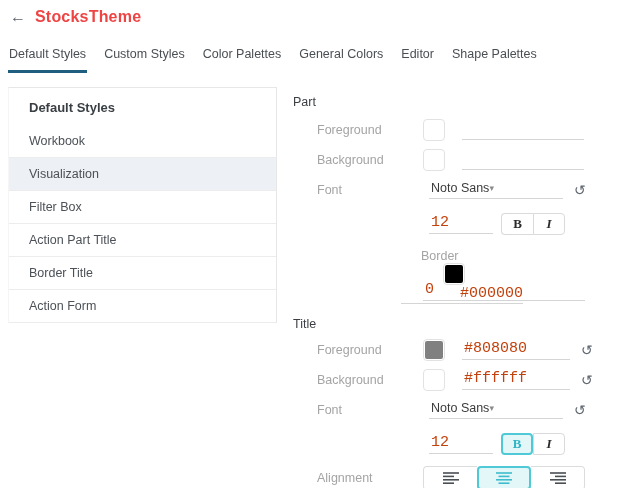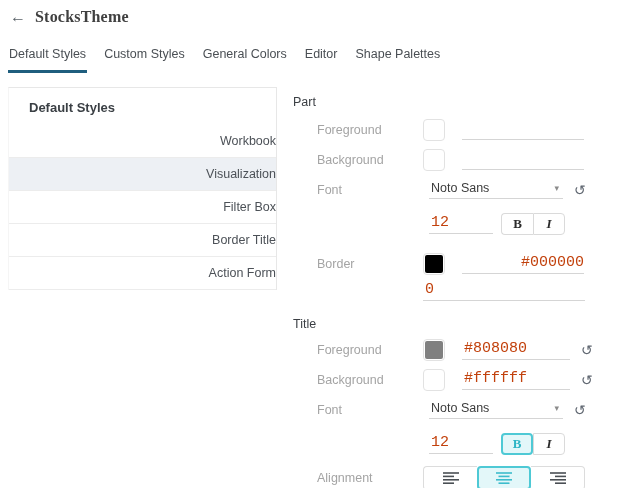--- a/index.html
+++ b/index.html
@@ -4,61 +4,61 @@
 <style>
   * { margin:0; padding:0; box-sizing:border-box; }
   html,body { background:#fff; }
   .app {
     position:relative; width:631px; height:488px; background:#ffffff;
     font-family:"Liberation Sans", sans-serif; color:#3b3b3b; overflow:hidden;
   }
   
   .header { display:flex; align-items:center; padding:8px 0 0 10px; }
   .back { font-size:16px; color:#5a6268; line-height:1; cursor:pointer; margin-right:9px; }
-  .title { font-size:16px; font-weight:600; color:#404040; letter-spacing:.2px;font-family:Liberation Serif, serif; }
+  .title { font-size:16px; font-weight:600; color:#ef4444; letter-spacing:.2px; }
   
   .tabs { display:flex; gap:16px; padding-left:8px; margin-top:21px; }
   .tab { font-size:12.5px; color:#4a4f54; padding:0 1px 9px 1px; cursor:pointer;
          border-bottom:3px solid transparent; }
   .tab.active { border-bottom-color:#1f5e7e; }
   
   .main { display:flex; margin-top:14px; align-items:flex-start; }
   
   .sidebar { width:269px; margin-left:8px; border-top:1px solid #e7e7e7;
              border-right:1px solid #e7e7e7; border-left:1px solid #f5f5f5; }
   .sb-heading { padding:12px 0 10px 20px; font-size:13px; font-weight:bold; color:#3a3f44; }
   .sb-item { height:33px; line-height:32px; padding-left:20px; font-size:12.5px;
-             color:#4c5157; border-bottom:1px solid #ececec; cursor:pointer;text-align:right; }
+             color:#4c5157; border-bottom:1px solid #ececec; cursor:pointer; }
   .sb-item.selected { background:#edf0f4; }
   
   .panel { flex:1; padding:8px 0 0 16px; }
   .sec-h { height:20px; font-size:12.5px; font-weight:normal; color:#3b3f44; }
   .sec-h.title-h { margin-top:14px; height:18px; }
   .row { display:flex; align-items:center; height:30px; }
   .row-label { width:106px; font-size:12.5px; color:#a4a4a4; flex:none;margin-left:24px; }
   .swatch { width:22px; height:22px; border:1px solid #e2e2e2; border-radius:4px;
             margin-right:17px; flex:none; background:#fff; padding:1px; cursor:pointer; }
   .swatch .fill { width:100%; height:100%; border-radius:2px; }
   input.uline { border:0; border-bottom:1px solid #d5d5d5; outline:none; background:transparent;
                 font-family:Liberation Mono, monospace; font-size:15px; color:#c2410c; height:19px; padding:0 0 2px 2px; }
   .w122 { width:122px;text-align:right; } .w108 { width:108px; }
   .select { width:134px; margin-left:6px; border-bottom:1px solid #d5d5d5; display:flex;
-            justify-content:space-between; align-items:center; padding:0 4px 3px 2px;
+            align-items:center; padding:0 4px 3px 2px;
             font-size:12.5px; color:#3b3b3b; cursor:pointer; }
   .caret { font-size:9px; color:#8b8b8b; }
   .reset { margin-left:11px; font-size:14px; color:#5f6670; cursor:pointer; line-height:1; }
   .size-input { width:64px; margin-left:6px; }
   .bi-group { display:flex; margin-left:8px; }
   .bi { width:32px; height:22px; background:#fff; border:1px solid #dadada;
         font-family:"Liberation Serif", serif; font-size:13px; color:#2b2b2b;
         cursor:pointer; display:flex; align-items:center; justify-content:center; }
   .bi.b { font-weight:bold; border-radius:4px 0 0 4px; border-right:0; }
   .bi.i { font-style:italic; font-weight:bold; border-radius:0 4px 4px 0; border-left:1px solid #dadada; }
   .bi.on { border:2px solid #4ec9d5; background:#e3f7f9; color:#2fb5c5; border-radius:4px; }
-  .row.border2 { margin-top:10px; }
+  .row.border2 { margin-top:10px;flex-direction:column; }
   .row.zero { height:24px; }
   .zero-input { width:162px; }
   .row.size-row { margin-top:4px; }
   .align-group { display:flex; }
   .abtn { width:54px; height:24px; background:#fff; border:1px solid #dcdcdc;
           display:flex; align-items:center; justify-content:center; cursor:pointer; }
   .abtn.left  { border-radius:4px 0 0 4px; border-right:0; }
   .abtn.right { border-radius:0 4px 4px 0; border-left:0; }
   .abtn.on { border:2px solid #4ec9d5; background:#e3f7f9; border-radius:4px; }
   .abtn svg { display:block; }
@@ -70,32 +70,34 @@
 <div class="app">
 
   <div class="header">
     <span class="back">←</span>
     <span class="title">StocksTheme</span>
   </div>
 
   <div class="tabs">
     <div class="tab active">Default Styles</div>
     <div class="tab">Custom Styles</div>
+    <div class="tab">Color Palettes</div>
     <div class="tab">General Colors</div>
     <div class="tab">Editor</div>
     <div class="tab">Shape Palettes</div>
   </div>
 
   <div class="main">
 
     <div class="sidebar">
       <div class="sb-heading">Default Styles</div>
       <div class="sb-item">Workbook</div>
       <div class="sb-item selected">Visualization</div>
       <div class="sb-item">Filter Box</div>
+      <div class="sb-item">Action Part Title</div>
       <div class="sb-item">Border Title</div>
       <div class="sb-item">Action Form</div>
     </div>
 
     <div class="panel">
 
       <div class="sec-h">Part</div>
 
       <div class="row">
         <div class="row-label">Foreground</div>

